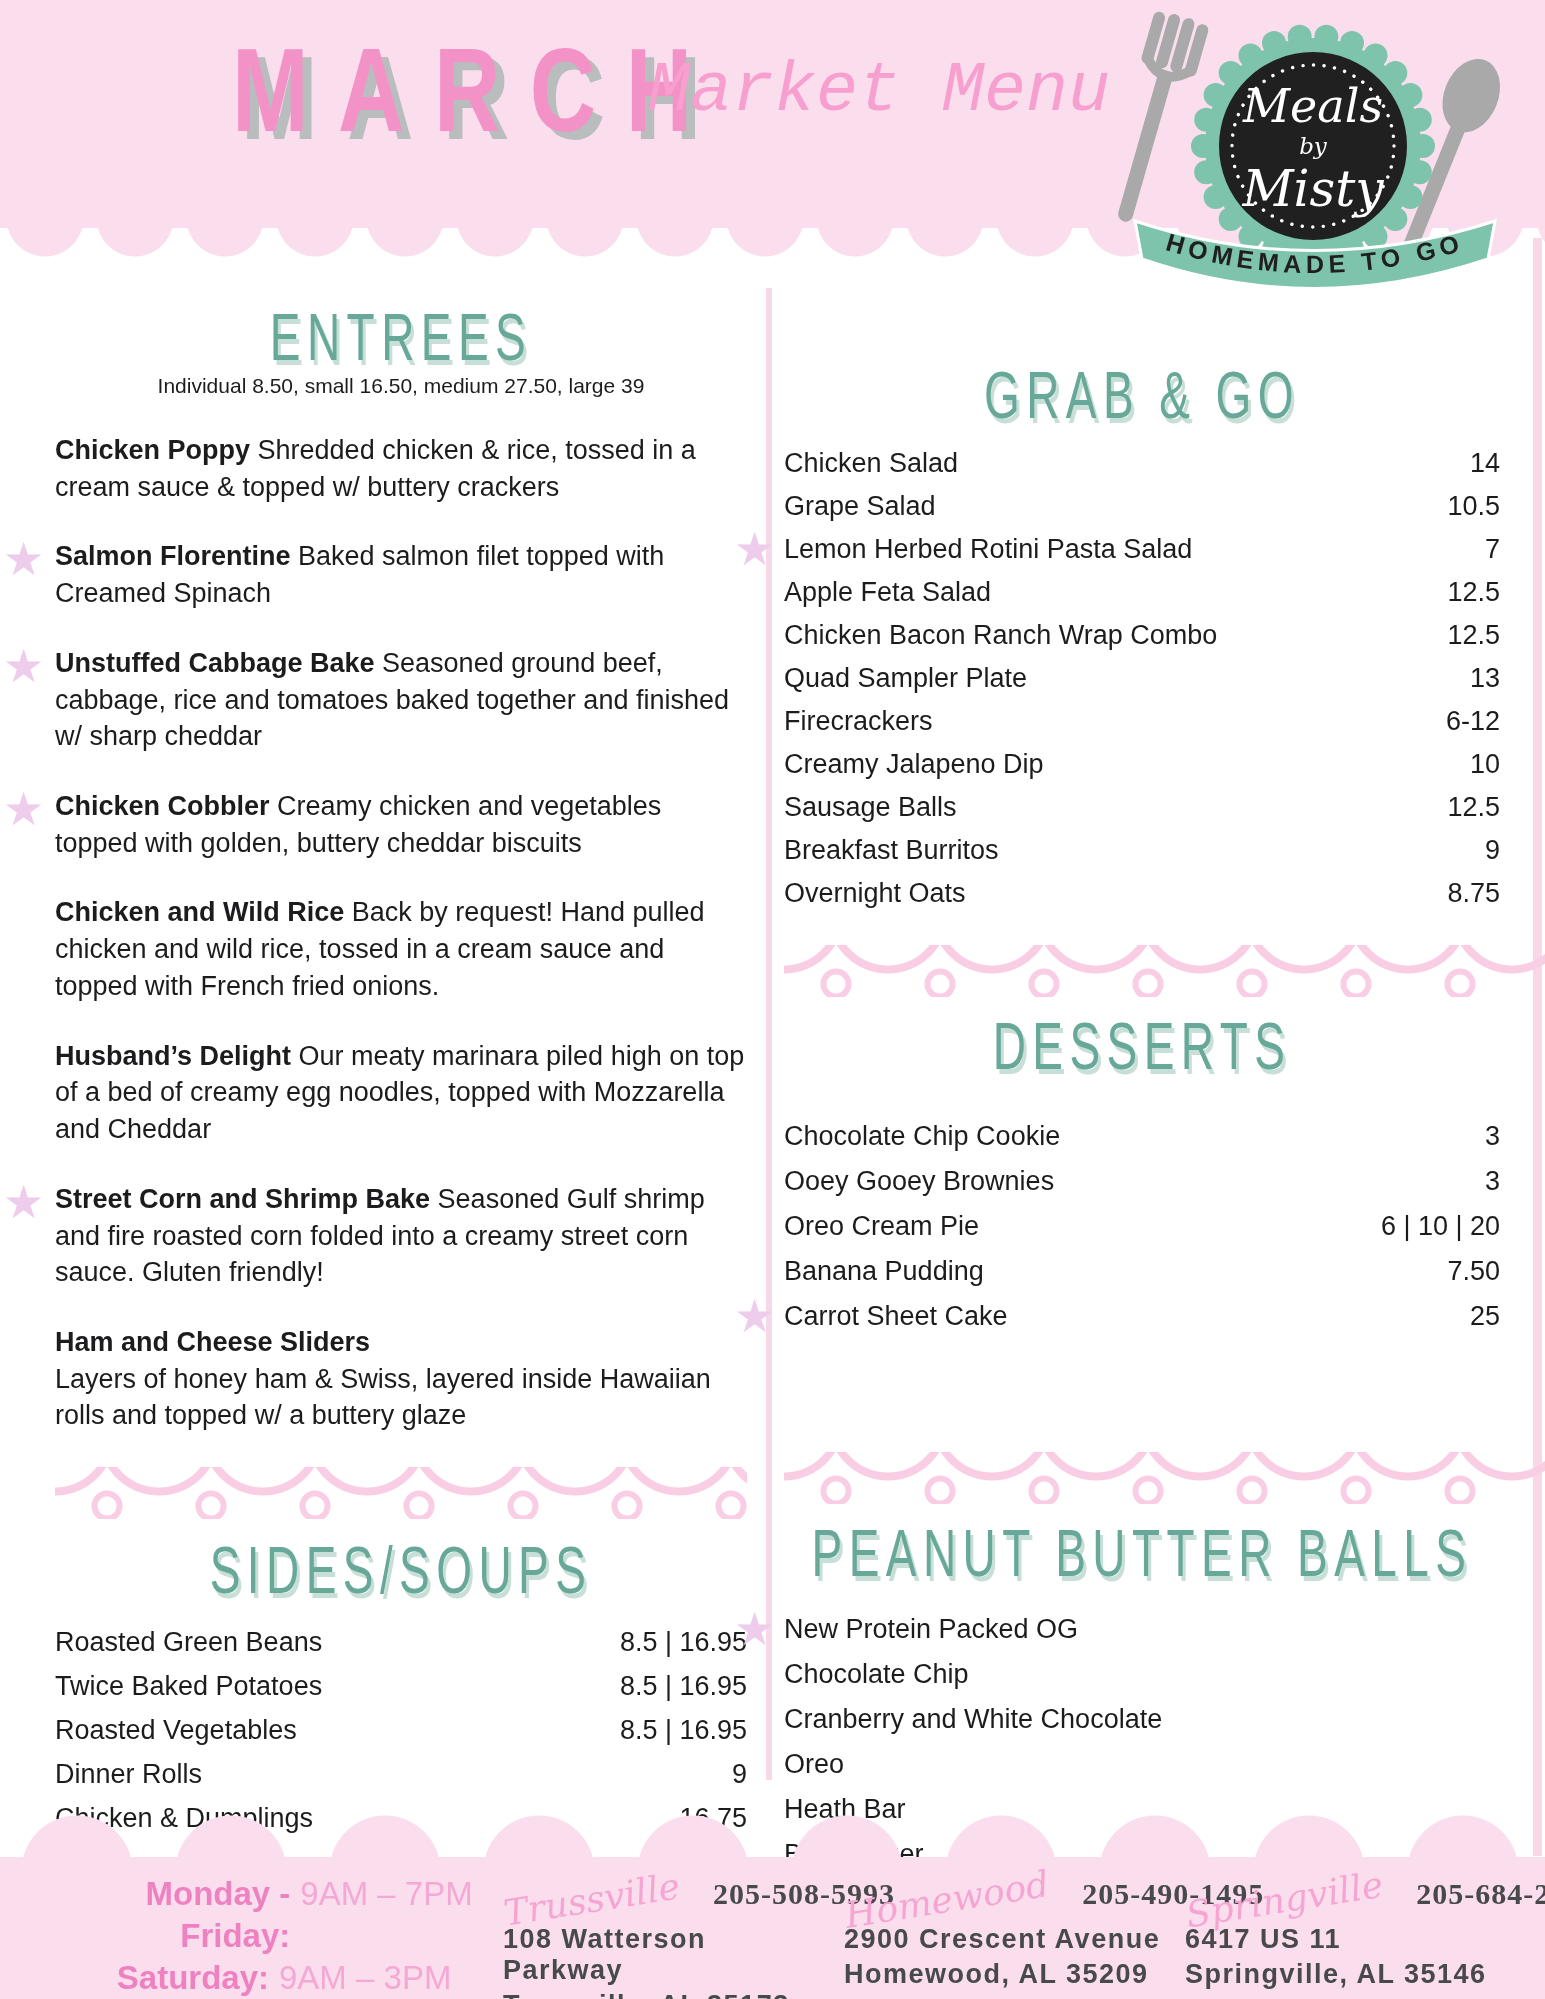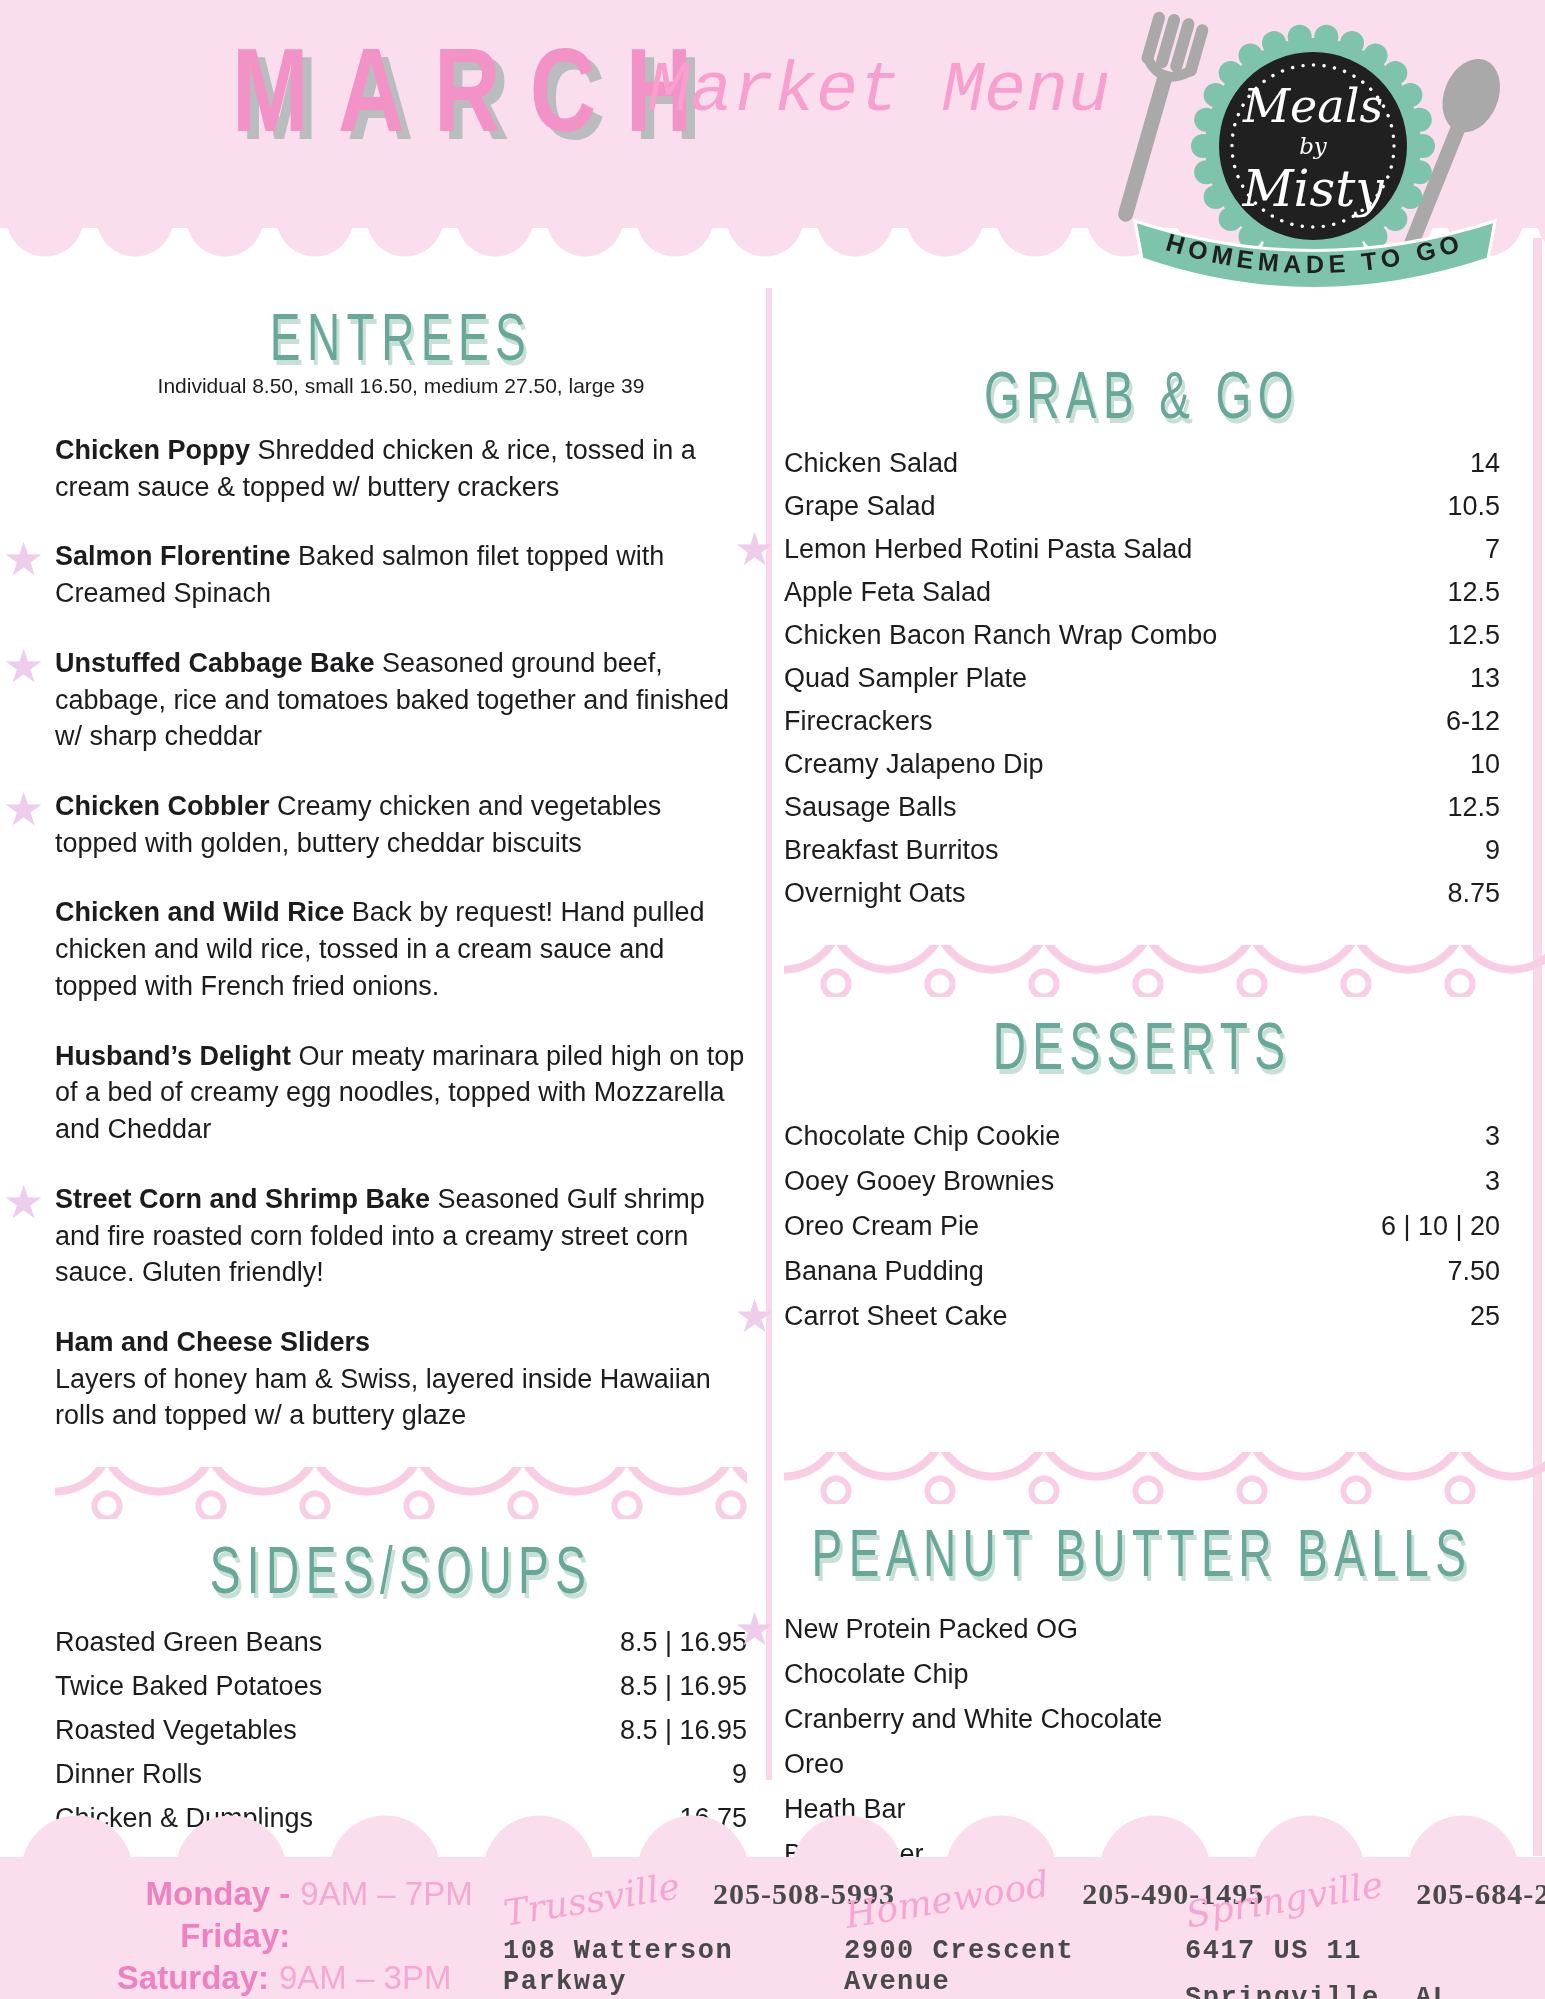--- a/index.html
+++ b/index.html
@@ -79,22 +79,22 @@
   .hours{width:420px;padding-top:6px;}
   .hrow{display:flex;justify-content:flex-end;align-items:baseline;line-height:1.28;}
   .hlabel{font-weight:700;color:#ee82c1;font-size:33px;text-align:right;}
   .hval{color:#f4a8d4;font-size:33px;width:196px;text-align:left;padding-left:10px;}
   .loc{width:320px;padding-top:10px;}
   .loc-top{white-space:nowrap;}
   .city{display:inline-block;transform:rotate(-9deg);font-family:"DejaVu Serif", serif;
       font-style:italic;font-size:36px;color:#f6a5d2;}
   .phone{display:inline-block;margin-left:28px;font-family:"Liberation Serif", serif;
       font-weight:700;font-size:30px;letter-spacing:1px;color:#47494b;vertical-align:8px;}
-  .addr{font-family:Liberation Mono, monospace;font-weight:700;font-size:27px;letter-spacing:1.5px;
-      color:#47494b;line-height:1.15;margin-top:16px;}
+  .addr{font-family:Liberation Sans, sans-serif;font-weight:700;font-size:27px;letter-spacing:1.5px;
+      color:#47494b;line-height:1.15;margin-top:4px;}
 </style>
 </head>
 <body>
 
 <div class="page">
 
   <div class="header"></div>
   <div class="header-scallop"></div>
   <div class="march">
     <span class="stretch">MARCH</span>

